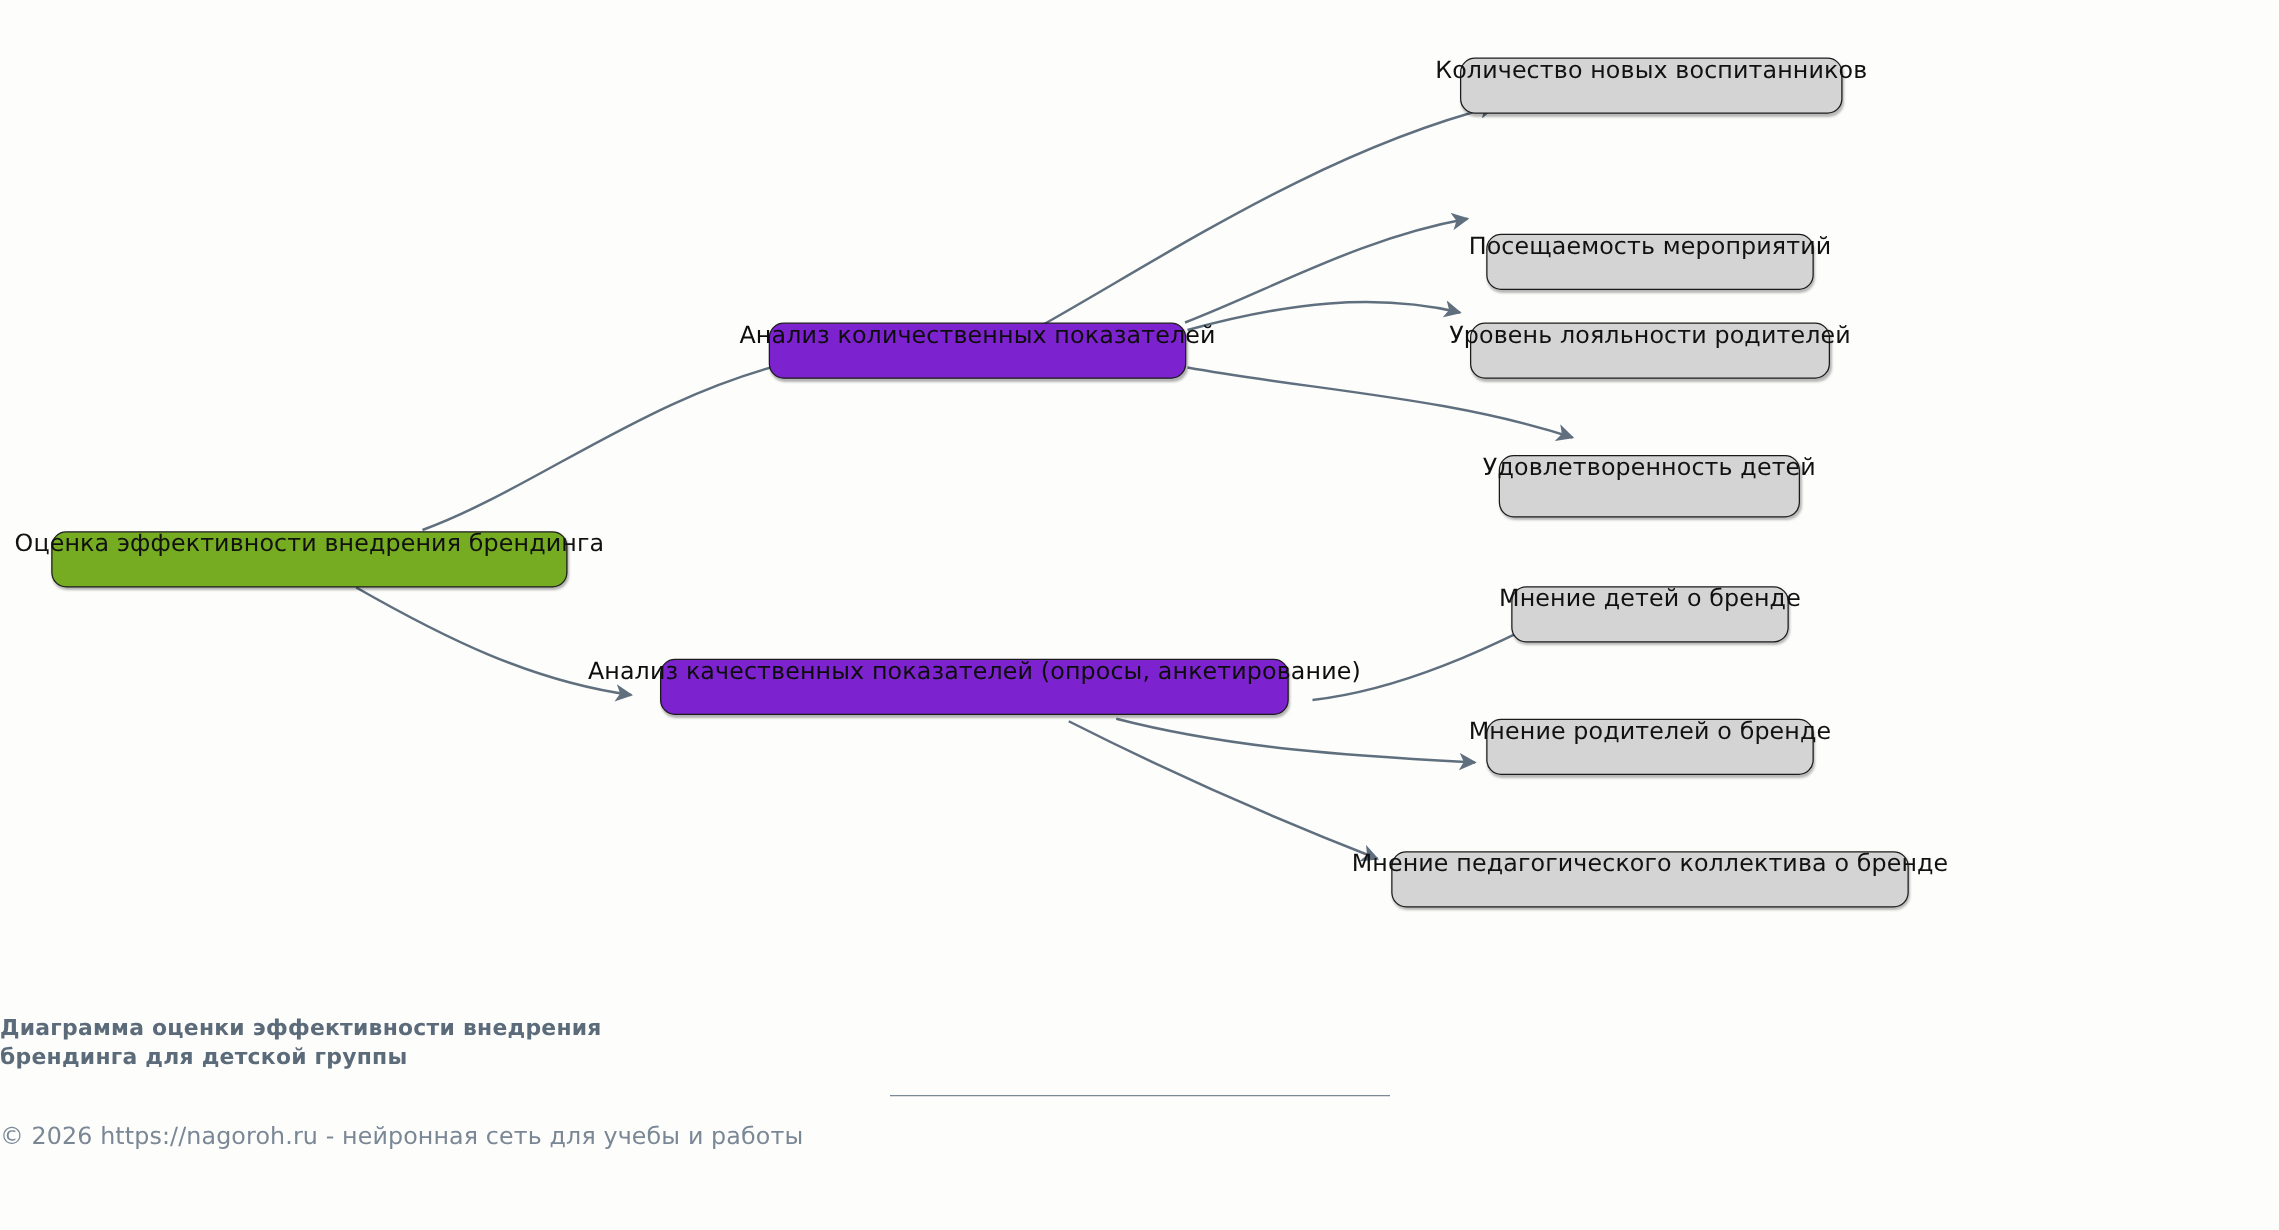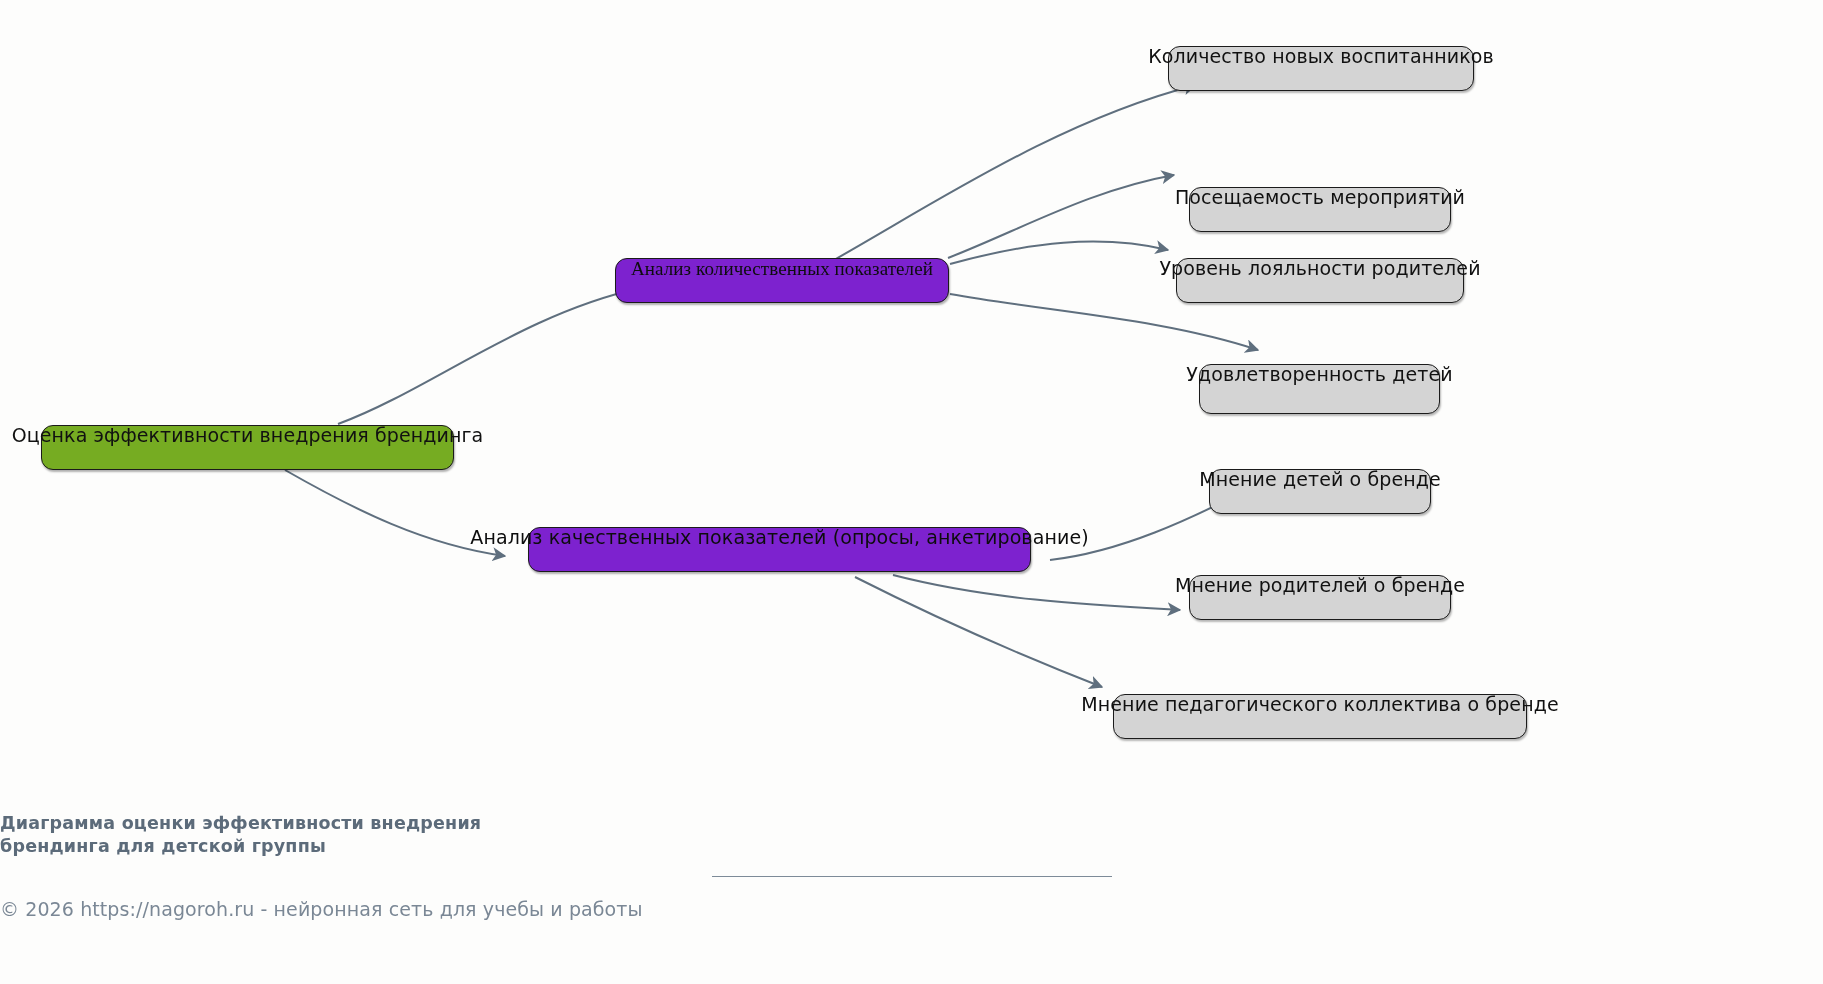--- a/index.html
+++ b/index.html
@@ -119,21 +119,21 @@
       <path d="M 1050 560 C 1120 552 1190 520 1258 484"></path>
       <path d="M 893 575 C 990 600 1090 605 1180 610"></path>
       <path d="M 855 577 C 940 620 1020 655 1102 687"></path>
     </g>
   </svg>
 
   <div class="node node-root" style="left:41px; top:425px; width:413px; height:45px;">
     <span class="node-label">Оценка эффективности внедрения брендинга</span>
   </div>
 
-  <div class="node node-branch" style="left:615px; top:258px; width:334px; height:45px;font-family:Liberation Serif, serif;">
+  <div class="node node-branch" style="left:615px; top:258px; width:334px; height:45px;">
     <span class="node-label">Анализ количественных показателей</span>
   </div>
 
   <div class="node node-leaf" style="left:1168px; top:46px; width:306px; height:45px;">
     <span class="node-label">Количество новых воспитанников</span>
   </div>
 
   <div class="node node-leaf" style="left:1189px; top:152px; width:262px; height:45px;margin-top:35px;">
     <span class="node-label">Посещаемость мероприятий</span>
   </div>
@@ -151,21 +151,21 @@
   </div>
 
   <div class="node node-leaf" style="left:1209px; top:469px; width:222px; height:45px;">
     <span class="node-label">Мнение детей о бренде</span>
   </div>
 
   <div class="node node-leaf" style="left:1189px; top:575px; width:262px; height:45px;">
     <span class="node-label">Мнение родителей о бренде</span>
   </div>
 
-  <div class="node node-leaf" style="left:1113px; top:681px; width:414px; height:45px;margin-top:13px;">
+  <div class="node node-leaf" style="left:1113px; top:681px; width:414px; height:45px;">
     <span class="node-label">Мнение педагогического коллектива о бренде</span>
   </div>
 
   <div class="footer caption">
     <div>Диаграмма оценки эффективности внедрения</div>
     <div>брендинга для детской группы</div>
   </div>
   <div class="caption-rule"></div>
   <div class="footer copyright">© 2026 https://nagoroh.ru - нейронная сеть для учебы и работы</div>
 

